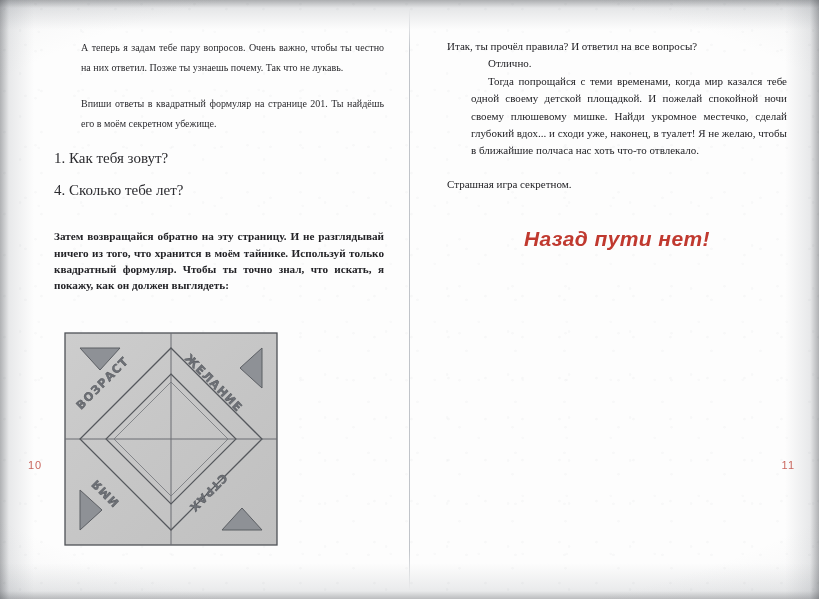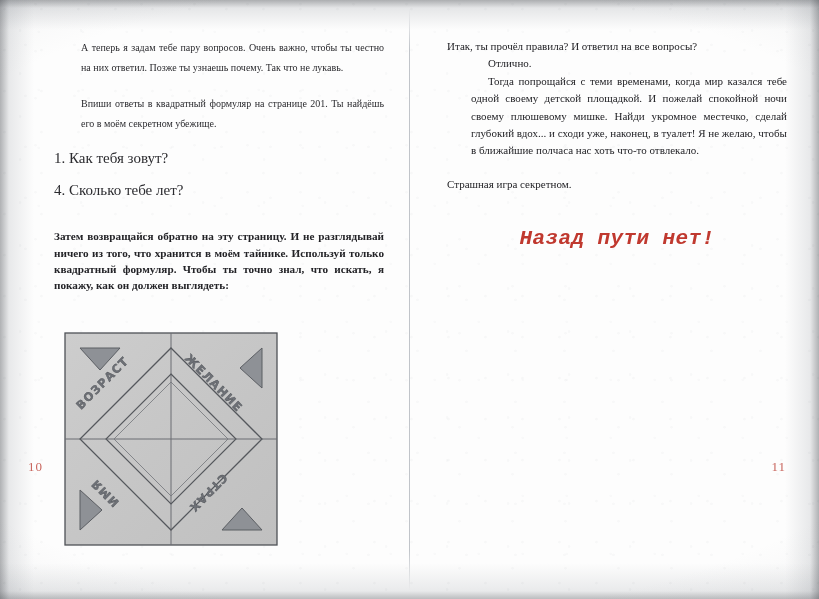--- a/index.html
+++ b/index.html
@@ -54,33 +54,33 @@
   .gap-sm{height:15px;}
   .q{font-size:15px;line-height:16.6px;color:#2b2b2f;margin-bottom:15px;}
   .bold-block{font-weight:bold;font-size:11.2px;line-height:16.4px;color:#232327;text-align:justify;}
   .right-par{font-size:11px;line-height:17.4px;color:#232327;text-align:justify;}
   .indent{text-indent:17px;margin-left:24px;}
 
   .red-head{
     margin-top:34px;
     text-align:center;
     color:#c0392f;
-    font-family:Liberation Mono, monospace;
+    font-family:Liberation Sans, sans-serif;
     font-size:21px;
     font-weight:bold;
     font-style:italic;
     letter-spacing:.4px;
   }
 
   .folio{
-    position:absolute;bottom:0;font-size:13px;color:#c9675f;
-    font-family:Liberation Serif, serif;letter-spacing:1px;
+    position:absolute;bottom:0;font-size:11px;color:#c9675f;
+    font-family:Liberation Sans, sans-serif;letter-spacing:1px;
   }
   .folio-left{left:28px;top:459px;}
-  .folio-right{left:null;right:33px;top:459px;}
+  .folio-right{left:null;right:24px;top:459px;}
 
   
   .diagram-wrap{position:absolute;left:62px;top:330px;width:218px;height:218px;}
   .diagram{position:absolute;inset:0;}
   .dg-label{
     position:absolute;
     font-family:"DejaVu Sans", sans-serif;
     font-weight:bold;
     font-size:11.5px;
     letter-spacing:1.2px;

